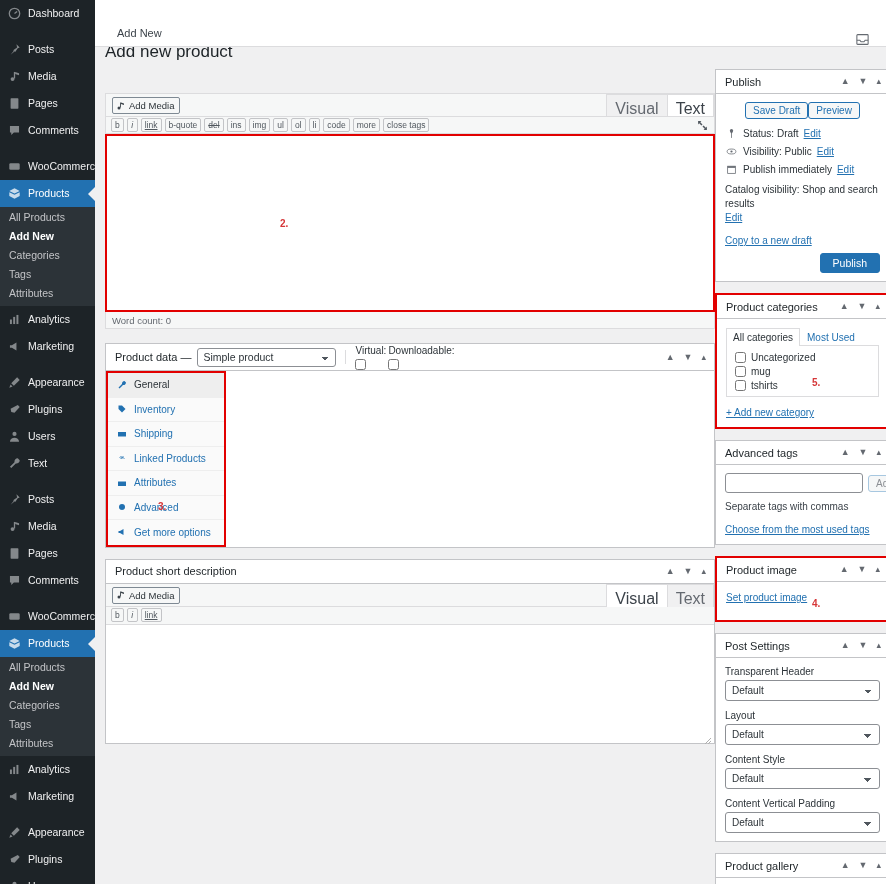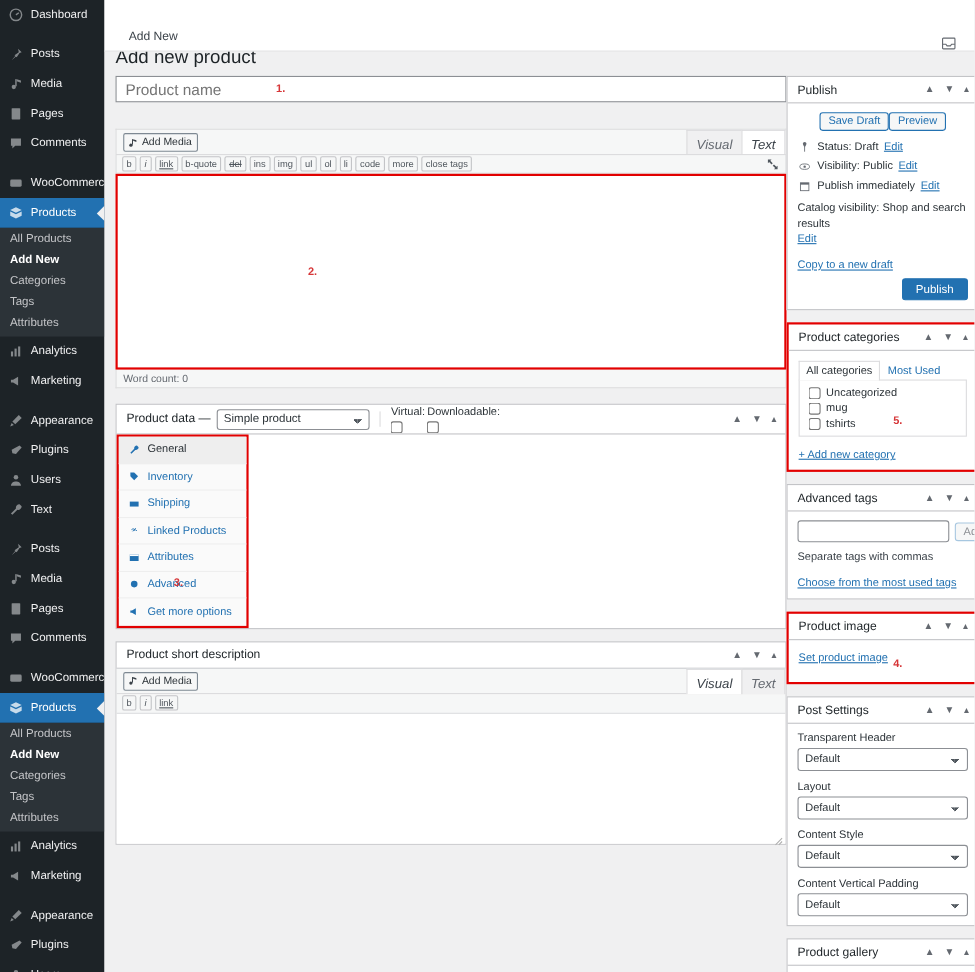--- a/index.html
+++ b/index.html
@@ -86,24 +86,23 @@
   }
   .add-media-btn {
     position:absolute; left:6px; top:3px; height:17px;
     border:1px solid #7e8993; background:#f6f7f7; border-radius:2px;
     font-size:9.5px; color:#2c3338; padding:0 5px 0 3px;
     display:flex; align-items:center; gap:3px; cursor:pointer;
   }
   .add-media-btn svg { width:10px; height:10px; fill:#3c434a; }
   .ed-tabs { position:absolute; right:0; top:0; display:flex; height:23px; }
   .ed-tab {
-    padding:5px 8px 0 8px; font-size:12px; color:#646970; cursor:pointer;
+    padding:5px 8px 0 8px; font-size:16px; color:#646970; cursor:pointer;
     background:#f0f0f1; border:1px solid #dcdcde; border-bottom:0;
     margin-left:-1px;
-    font-style:italic;
   }
   .ed-tab.active { background:#fff; color:#3c434a; }
   #ed-toolbar-btns {
     background:#f6f7f7; border:1px solid #dcdcde; height:18px;
     display:flex; align-items:center; padding-left:5px; gap:3px; position:relative;
   }
   .qt-btn {
     border:1px solid #c3c4c7; background:#f6f7f7; border-radius:2px;
     font-size:8.5px; color:#50575e; padding:1px 3px; line-height:10px;
     cursor:pointer; min-width:11px; text-align:center;
@@ -478,24 +477,20 @@
     <span class="ib-label">Inbox</span>
   </div>
 </div>
 
 <div id="wrap">
 
   <div id="page-title">Add new product</div>
 
   <div id="post-body-content">
 
-    <div id="title-wrap">
-      <input id="title-input" type="text" placeholder="Product name" style="">
-      <span class="marker" style="left:145px; top:6px;">1.</span>
-    </div>
 
     <div id="editor-block">
       <div id="ed-toolbar-top">
         <div class="add-media-btn">
           <svg viewBox="0 0 20 20">
               <circle cx="6" cy="14" r="3"></circle>
               <rect x="8" y="3" width="1.8" height="10"></rect>
               <path d="M10 3l6 2v3l-6-2z"></path>
             </svg>
           <span>Add Media</span>

